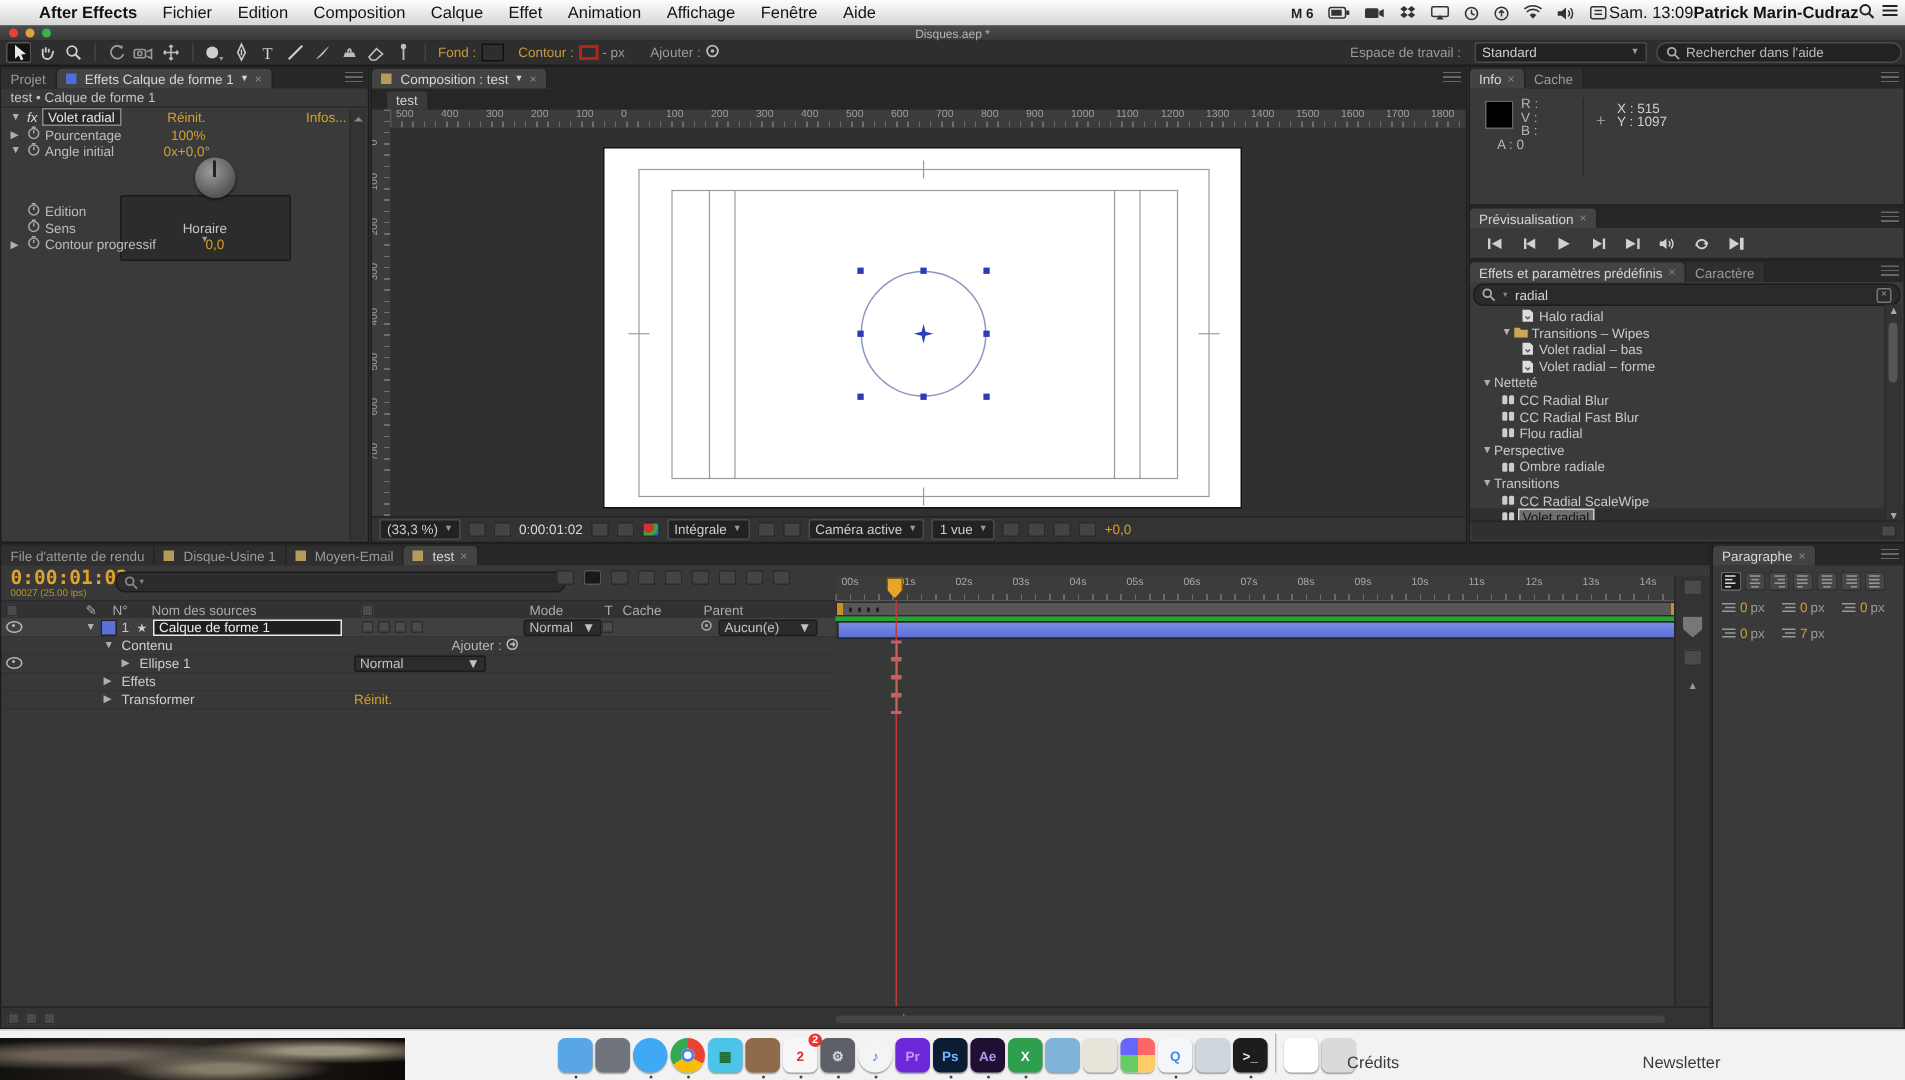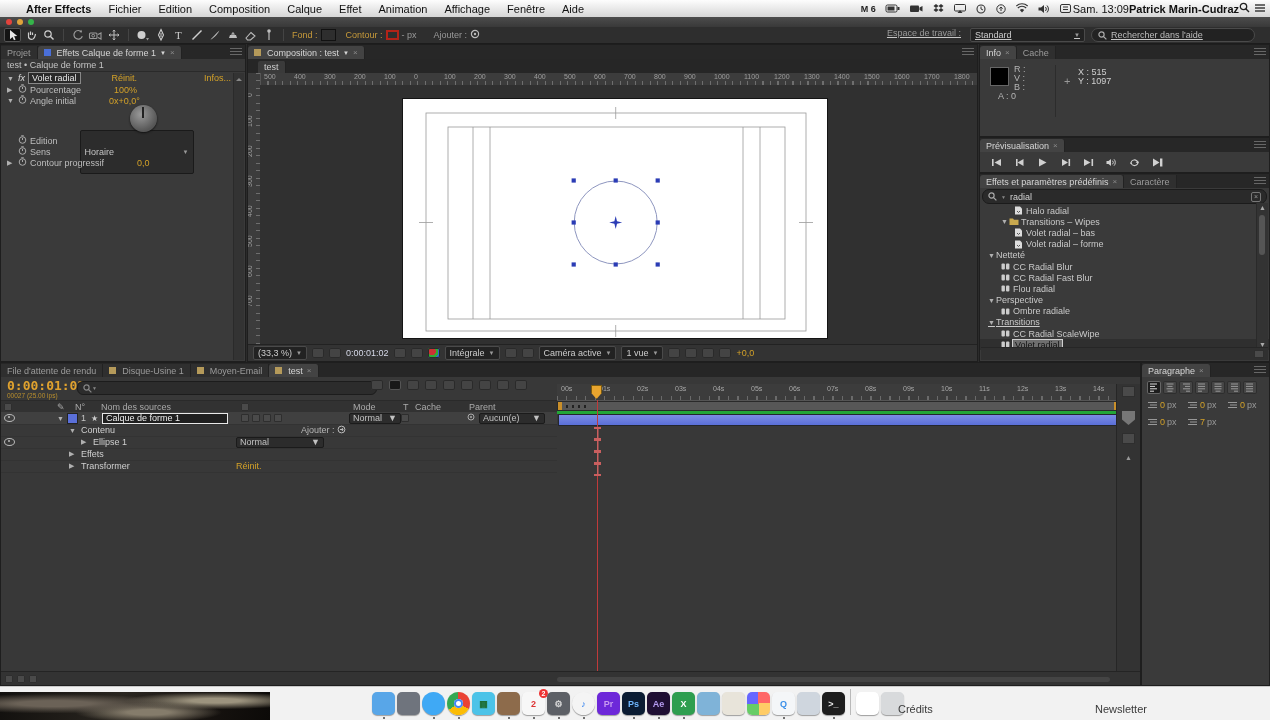--- a/index.html
+++ b/index.html
@@ -25,21 +25,21 @@
   
   #aetoolbar{left:0;top:27px;width:1270px;height:17px;background:#2e2e2e;border-bottom:1px solid #1c1c1c;
              display:flex;align-items:center;padding-left:4px;box-sizing:border-box;}
   .tool{width:17px;height:14px;display:flex;align-items:center;justify-content:center;border-radius:2px;margin-right:1px;}
   .tool.active{background:#141414;box-shadow:inset 0 0 0 1px #555;}
   .tsep{width:1px;height:12px;background:#444;margin:0 5px;}
   .olabel{color:#c79a3a;margin:0 3px;}
   .glabel{color:#9a9a9a;margin:0 3px;}
   #fill-swatch{width:13px;height:10px;border:1px solid #111;}
   #stroke-swatch{width:13px;height:10px;border:2px solid #b32318;background:#2e2e2e;box-sizing:border-box;}
-  #ws-area{margin-left:auto;display:flex;gap:6px;padding-right:15px;text-decoration:underline;}
+  #ws-area{margin-left:auto;display:flex;align-items:center;gap:6px;padding-right:2px;}
   .dd{background:#222;border:1px solid #4a4a4a;border-radius:2px;height:12px;display:inline-flex;
       align-items:center;padding:0 4px;color:#cdcdcd;gap:4px;}
   .dd .car{font-size:6px;color:#999;}
   #help-search{background:#222;border:1px solid #4a4a4a;border-radius:8px;height:12px;width:150px;
                display:flex;align-items:center;padding:0 6px;color:#bdbdbd;gap:4px;}
   
   .panel{position:absolute;background:#3a3a3a;border:1px solid #1e1e1e;box-sizing:border-box;}
   .tabbar{height:14px;background:#272727;display:flex;align-items:flex-end;position:relative;}
   .ptab{display:inline-flex;align-items:center;height:13px;padding:0 6px;background:#2f2f2f;color:#9b9b9b;
         border-right:1px solid #222;gap:4px;white-space:nowrap;}
@@ -59,21 +59,21 @@
   .erow .val{color:#d3a128;margin-left:4px;}
   #fx-head{height:12px;display:flex;align-items:center;padding-left:6px;gap:3px;background:#3a3a3a;}
   #fx-name{background:#2a2a2a;border:1px solid #888;color:#e6e6e6;padding:0 3px;}
   #fx-reset{color:#d3a128;margin-left:28px;}
   #fx-about{color:#d3a128;margin-left:auto;margin-right:14px;}
   .stopw{width:9px;height:9px;}
   #dial{position:absolute;left:129px;top:60px;width:27px;height:27px;border-radius:50%;
         background:radial-gradient(circle at 40% 35%,#9a9a9a,#565656 70%);box-shadow:0 1px 2px #111;}
   #dial:after{content:"";position:absolute;left:12px;top:2px;width:2px;height:11px;background:#222;}
   .ecdd{background:#2c2c2c;border:1px solid #1a1a1a;border-radius:2px;height:10px;width:104px;
-        display:inline-flex;align-items:center;padding:16px 4px;color:#c5c5c5;justify-content:space-between;}
+        display:inline-flex;align-items:center;padding:16px 4px;color:#c5c5c5;justify-content:space-between;flex-direction:column;}
   #ec-scroll{position:absolute;right:1px;top:28px;width:10px;bottom:1px;background:#333;border-left:1px solid #2a2a2a;}
   
   #comp{left:247px;top:44px;width:731px;height:318px;background:#323232;}
   #comp-sub{height:14px;background:#262626;border-bottom:1px solid #1d1d1d;display:flex;align-items:flex-end;padding-left:10px;}
   #comp-sub .ptab{height:12px;}
   #hruler{position:absolute;left:12px;top:28px;right:0;height:12px;background:#3c3c3c;border-bottom:1px solid #555;
           background-image:repeating-linear-gradient(90deg,#6e6e6e 0 1px,transparent 1px 7.5px);
           background-size:100% 4px;background-position:0 100%;background-repeat:no-repeat;overflow:hidden;}
   #hruler span{position:absolute;top:0;color:#9e9e9e;font-size:7px;}
   #vruler{position:absolute;left:0;top:28px;width:12px;bottom:17px;background:#3c3c3c;border-right:1px solid #555;
@@ -253,20 +253,21 @@
           <line x1="1" y1="5" x2="11" y2="5"></line>
           <line x1="1" y1="8" x2="11" y2="8"></line>
         </g>
       </svg></span>
 </div>
 
 <div class="abs" id="titlebar">
   <span class="tl-dot" style="left:6px;background:#e3433c;"></span>
   <span class="tl-dot" style="left:17px;background:#e0a33b;"></span>
   <span class="tl-dot" style="left:28px;background:#35b44a;"></span>
+  <span id="wintitle">Disques.aep *</span>
 </div>
 
 <div class="abs" id="aetoolbar">
   <span id="tools" style="display:flex;align-items:center;">
       <div class="tool active">
         <svg width="11" height="12">
           <path d="M3 1 L3 10.2 L5.5 8 L7 11.3 L8.6 10.5 L7.1 7.3 L10.3 7 Z" fill="#e8e8e8"></path>
         </svg>
       </div>
       <div class="tool">
@@ -737,21 +738,21 @@
         <span class="twirl">▼</span>
         <span>Perspective</span>
       </div>
       <div class="prow" style="padding-left: 21px;">
         <svg class="picon" width="9" height="9">
           <rect x="0.5" y="1.5" width="3.4" height="6" rx="1" fill="#ccc"></rect>
           <rect x="5" y="1.5" width="3.4" height="6" rx="1" fill="#ccc"></rect>
         </svg>
         <span>Ombre radiale</span>
       </div>
-      <div class="prow" style="padding-left: 8px; text-decoration: underline;">
+      <div class="prow" style="padding-left: 8px;">
         <span class="twirl">▼</span>
         <span>Transitions</span>
       </div>
       <div class="prow" style="padding-left: 21px;">
         <svg class="picon" width="9" height="9">
           <rect x="0.5" y="1.5" width="3.4" height="6" rx="1" fill="#ccc"></rect>
           <rect x="5" y="1.5" width="3.4" height="6" rx="1" fill="#ccc"></rect>
         </svg>
         <span>CC Radial ScaleWipe</span>
       </div>

